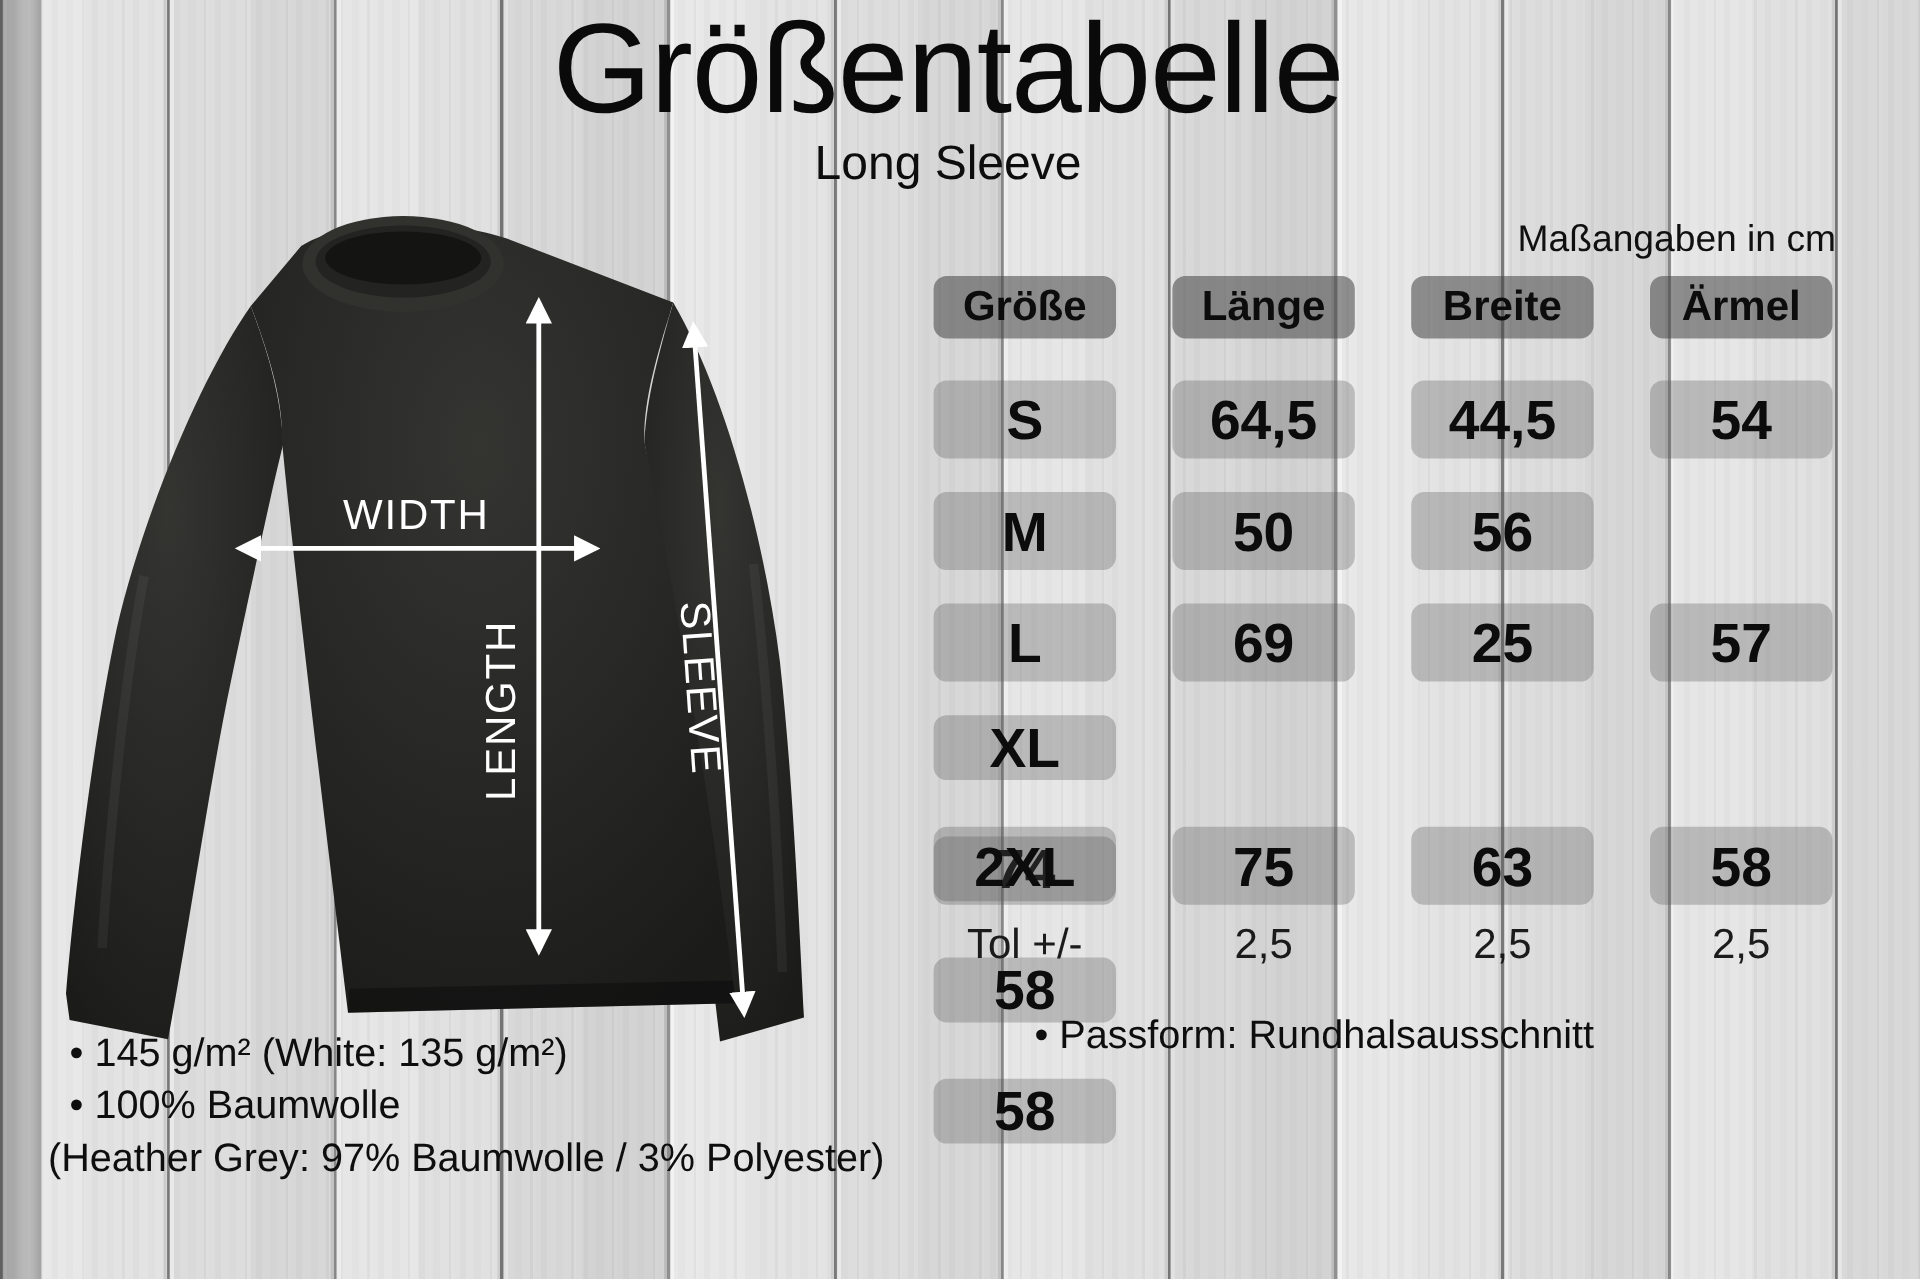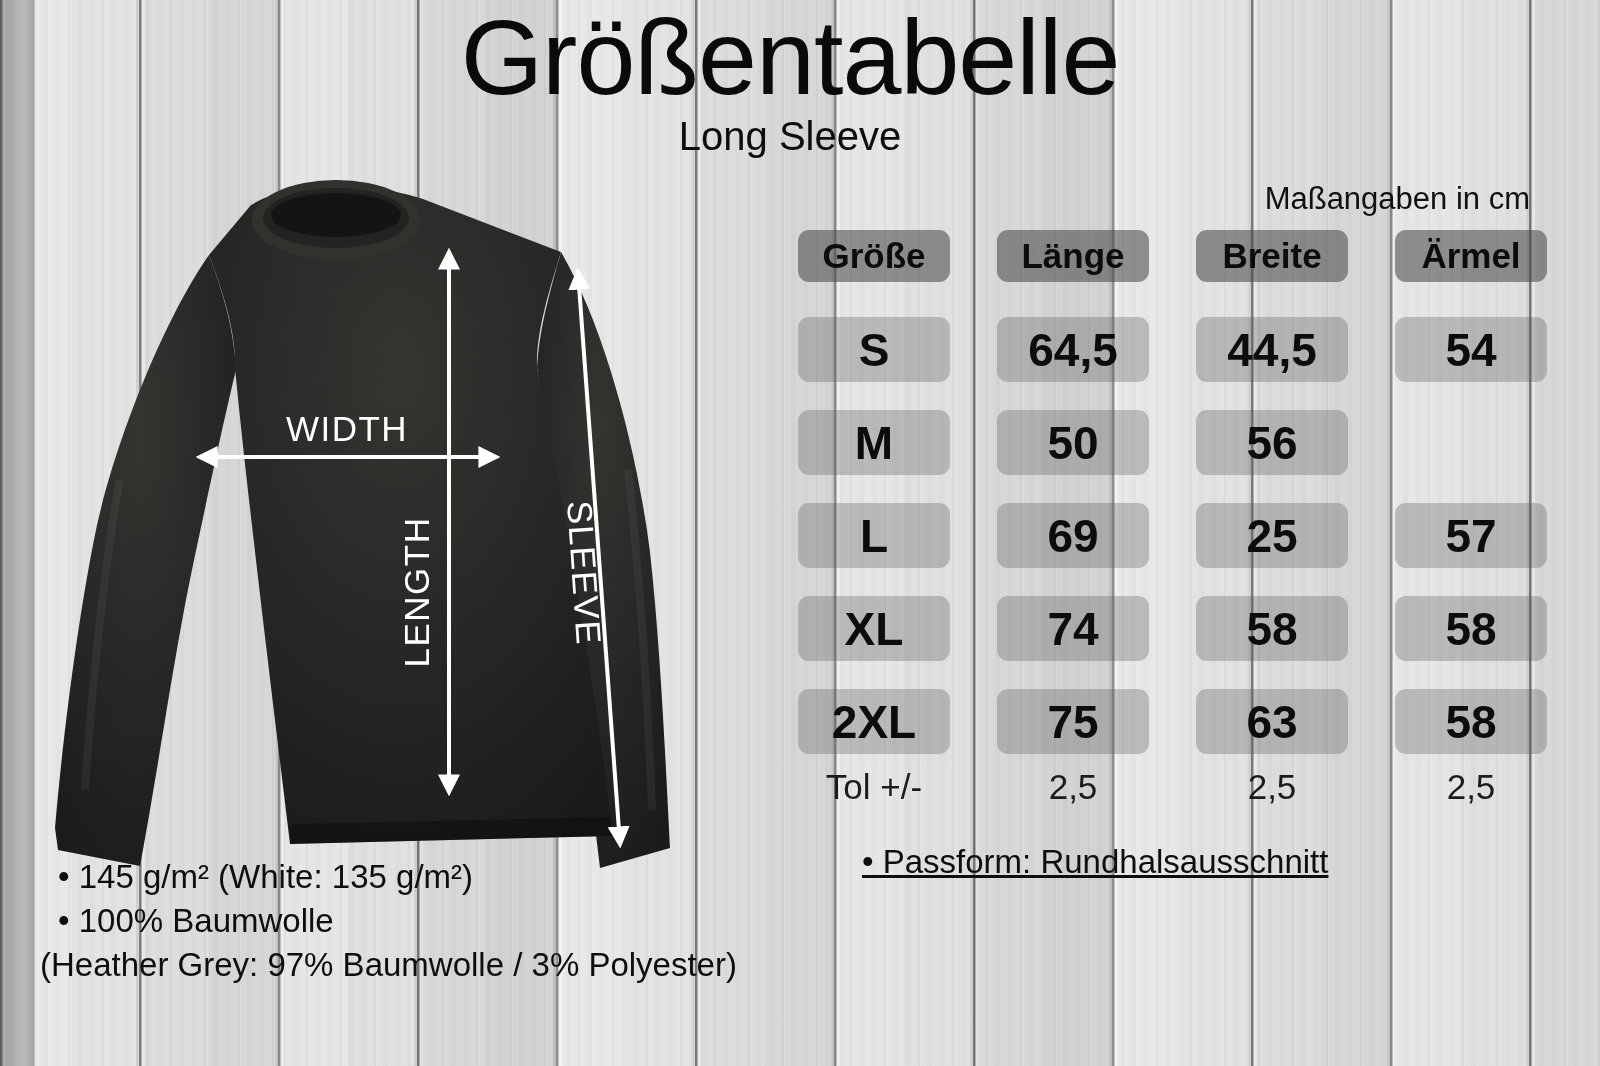--- a/index.html
+++ b/index.html
@@ -14,33 +14,33 @@
   }
   .left-plank-shadow{
     position:absolute;left:0;top:0;width:35px;height:1066px;
     background:linear-gradient(90deg, rgba(0,0,0,.32), rgba(0,0,0,.18) 70%, rgba(0,0,0,.30) 97%, rgba(255,255,255,.25));
   }
   .title-wrap{position:absolute;left:0;top:0;width:1580px;text-align:center;}
   .page-title{font-size:106px;line-height:1.08;font-weight:400;color:#0a0a0a;letter-spacing:-1px;}
   .page-subtitle{font-size:40px;line-height:1.0;font-weight:400;color:#0d0d0d;margin-top:2px;}
   .unit-note{position:absolute;top:181px;right:70px;font-size:31px;color:#101010;}
 
-  .trow{position:absolute;left:778px;width:752px;display:flex;gap:47px;margin-left:20px;}
+  .trow{position:absolute;left:778px;width:752px;display:flex;gap:47px;}
   .cell{width:152px;display:flex;align-items:center;justify-content:center;border-radius:11px;}
   .hrow{top:230px;height:52px;}
   .hcell{background:rgba(68,68,68,.55);font-size:35px;font-weight:bold;color:#0c0c0c;}
   .drow{height:65px;}
-  .drow-0{top:317px;} .drow-1{top:410px;} .drow-2{top:503px;} .drow-3{top:596px;} .drow-4{top:689px;}
+  .drow-0{top:317px;} .drow-1{top:410px;} .drow-2{top:503px;} .drow-3{top:596px;flex-direction:column;} .drow-4{top:689px;}
   .dcell{background:rgba(82,82,82,.30);font-size:46px;font-weight:bold;color:#0c0c0c;}
   .tolrow{top:764px;height:46px;text-align:center;}
   .tolcell{background:none;font-size:35px;font-weight:400;color:#1b1b1b;}
 
   .notes-left{position:absolute;left:40px;top:855px;font-size:33px;line-height:44px;color:#0e0e0e;}
   .notes-left .bulleted{padding-left:18px;}
-  .note-fit{position:absolute;left:862px;top:843px;font-size:33px;color:#0e0e0e;text-decoration:underline;}
+  .note-fit{position:absolute;left:862px;top:843px;font-size:33px;color:#0e0e0e;}
 
   svg text{font-family:"Liberation Sans",sans-serif;fill:#ffffff;}
   .measure-label{font-size:35px;letter-spacing:1.5px;font-weight:400;}
 </style>
 </head>
 <body>
 
 <div class="stage">
   <div class="left-plank-shadow"></div>
 

